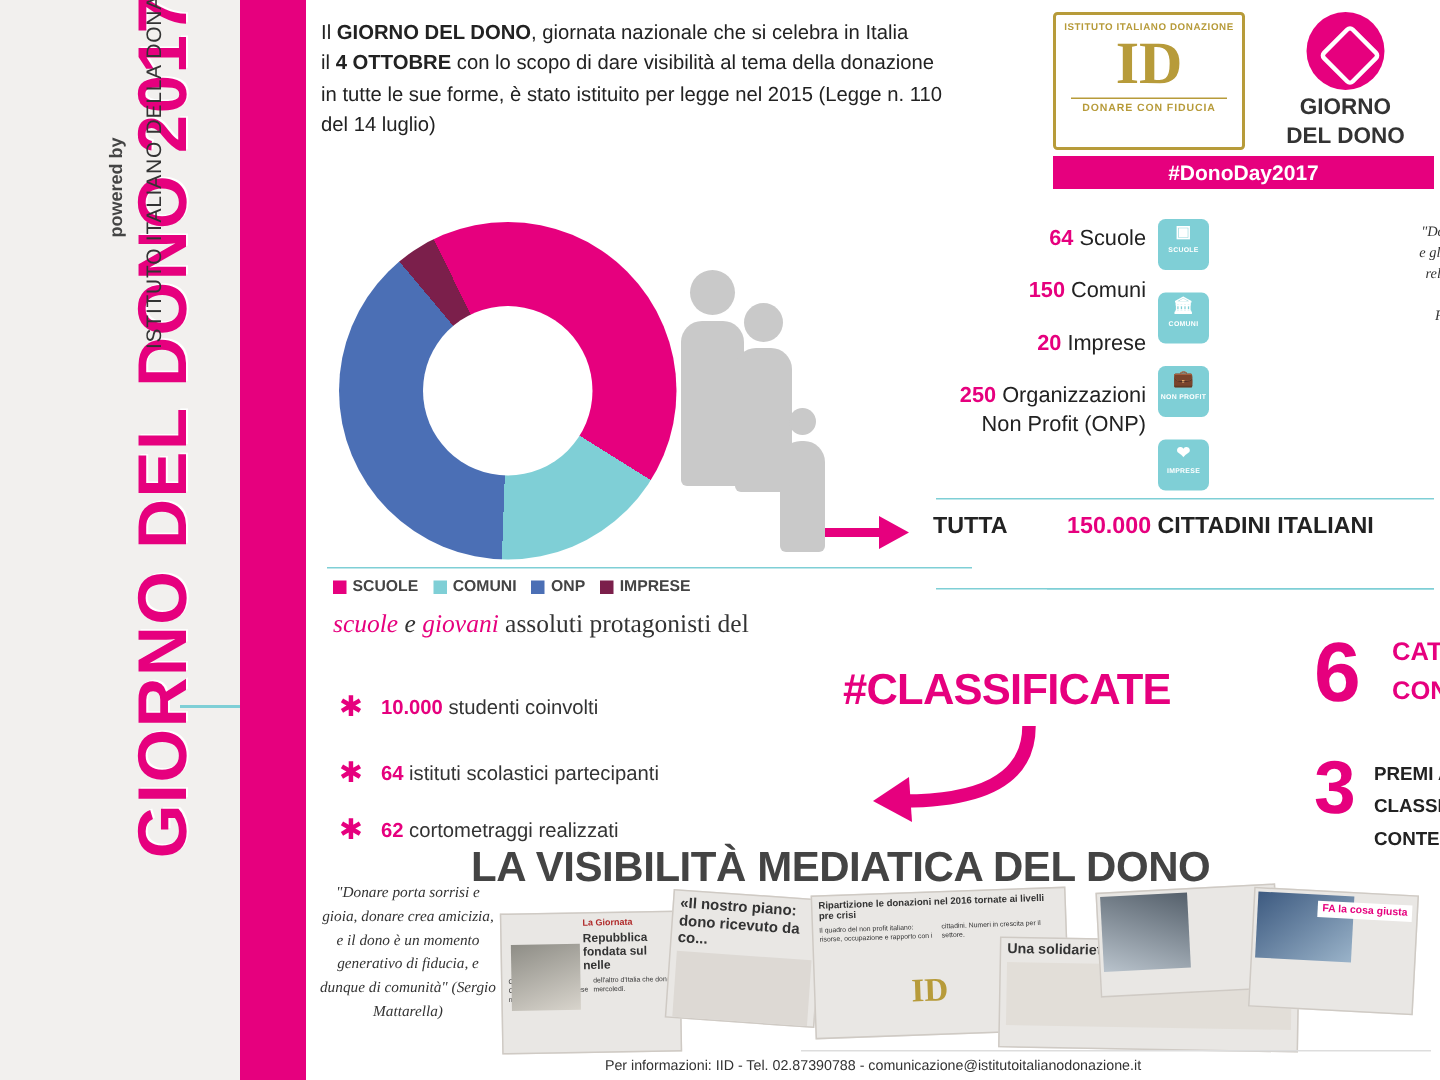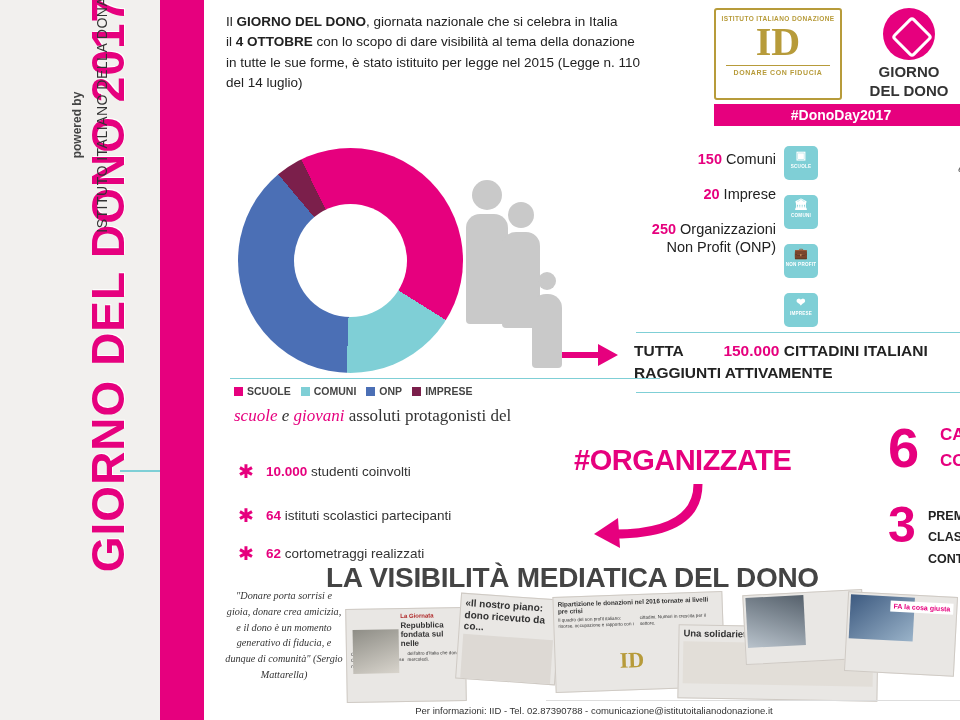--- a/index.html
+++ b/index.html
@@ -42,21 +42,21 @@
   }
   #rail-divider {
     position: absolute; left: 120px; top: 470px; width: 40px; height: 2px;
     background: #7fcfd6;
   }
   #magenta-bar {
     position: absolute; left: 160px; top: 0; width: 44px; height: 720px;
     background: #e6007e;
   }
   
-  #main { position: absolute; left: 216px; top: 0; width: 676px; height: 720px; }
+  #main { position: absolute; left: 204px; top: 0; width: 676px; height: 720px; }
 
   
   #intro {
     position: absolute; left: 10px; top: 12px; width: 480px;
     font-size: 13.5px; line-height: 1.5; color: #222;
   }
   #intro b { font-weight: bold; }
 
   
   #headline {
@@ -316,20 +316,21 @@
   <div id="people">
     <div class="person p-head" style="left:8px; top:20px; width:30px; height:30px;"></div>
     <div class="person p-body" style="left:2px; top:54px; width:42px; height:110px;"></div>
     <div class="person p-head" style="left:44px; top:42px; width:26px; height:26px;"></div>
     <div class="person p-body" style="left:38px; top:72px; width:38px; height:96px;"></div>
     <div class="person p-head" style="left:74px; top:112px; width:18px; height:18px;"></div>
     <div class="person p-body" style="left:68px; top:134px; width:30px; height:74px;"></div>
   </div>
 
   <div id="stats">
+    <div class="stat"><b>64</b><span> Scuole</span></div>
     <div class="stat"><b>150</b><span> Comuni</span></div>
     <div class="stat"><b>20</b><span> Imprese</span></div>
     <div class="stat"><b>250</b><span> Organizzazioni</span><br><span>Non Profit (ONP)</span></div>
   </div>
 
   <div id="chips">
     <div class="chip"><span class="gl">▣</span><span>SCUOLE</span></div>
     <div class="chip"><span class="gl">🏛</span><span>COMUNI</span></div>
     <div class="chip"><span class="gl">💼</span><span>NON PROFIT</span></div>
     <div class="chip"><span class="gl">❤</span><span>IMPRESE</span></div>
@@ -338,42 +339,41 @@
 
   <div id="quote-francesco">"Donare fa sentire più felici noi stessi e gli altri; donando si creano legami e relazioni che fortificano la speranza in un mondo migliore" (Papa Francesco, udienza privata del 2 ottobre 2017)</div>
   <div id="quote-rule"></div>
 
   <svg id="arrow-1" viewBox="0 0 60 34">
     <path d="M2 14 H38 V6 L58 17 L38 28 V20 H2 Z" fill="#e6007e"></path>
   </svg>
   <div id="cittadini-rule-top"></div>
   <div id="cittadini">
     <span>TUTTA </span><b>150.000</b><span> CITTADINI ITALIANI</span><br>
-    <span>RAGGIUNTI ATTIVAMENTE</span>
   </div>
   <div id="cittadini-rule-bot"></div>
 
   <div id="vc-title">
     <span class="pink">scuole</span><span class="it"> e </span><span class="pink">giovani</span><span> assoluti protagonisti del</span><br>
   </div>
 
   <div class="bullet-row" style="top:462px;">
     <span class="star">✱</span>
     <span><b>10.000</b><span> studenti coinvolti</span></span>
   </div>
   <div class="bullet-row" style="top:506px;">
     <span class="star">✱</span>
     <span><b>64</b><span> istituti scolastici partecipanti</span></span>
   </div>
   <div class="bullet-row" style="top:544px;">
     <span class="star">✱</span>
     <span><b>62</b><span> cortometraggi realizzati</span></span>
   </div>
 
-  <div id="hashtag-big">#ORGANIZZATE</div>
+  <div id="hashtag-big">#CLASSIFICATE</div>
   <svg id="arrow-2" viewBox="0 0 130 70">
     <path d="M124 6 C124 44 88 56 40 56" stroke="#e6007e" stroke-width="9" fill="none"></path>
     <path d="M44 40 L20 56 L46 70 Z" fill="#e6007e"></path>
   </svg>
 
   <div id="cat-6">6</div>
   <div id="cat-txt">
     <span>CATEGORIE</span><br>
     <span>CONTEST</span>
   </div>

